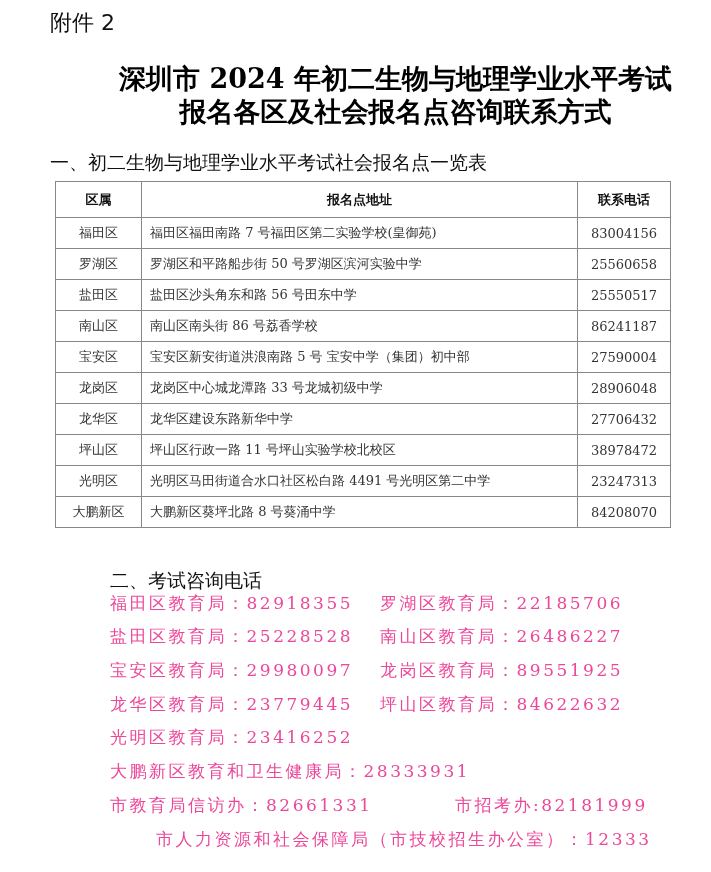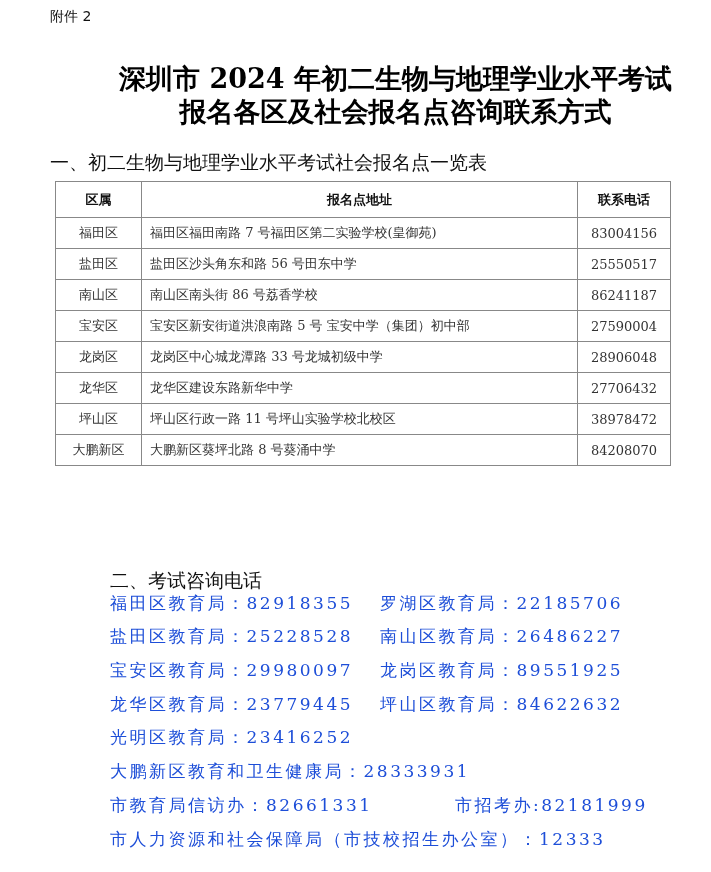--- a/index.html
+++ b/index.html
@@ -2,21 +2,21 @@
 <html><head>
   <meta charset="utf-8">
   <style>
     html, body { margin: 0; padding: 0; background: #ffffff; }
     body {
       width: 711px; height: 872px; position: relative; overflow: hidden;
       color: #111; font-family: "DejaVu Sans", sans-serif;
     }
     .attachment {
       position: absolute; left: 50px; top: 8px;
-      font-size: 14px; font-family: "DejaVu Sans", sans-serif; color: #111;
+      font-size: 22px; font-family: "DejaVu Sans", sans-serif; color: #111;
     }
     .title {
       position: absolute; left: 0; width: 711px; text-align: center;
       font-family: "DejaVu Serif", serif; font-weight: bold;
       font-size: 27px; line-height: 34px; color: #000; letter-spacing: 0px; padding-left: 40px;
     }
     .title.l1 { top: 62px; }
     .title.l2 { top: 95px; }
     .sec1 {
       position: absolute; left: 50px; top: 150px;
@@ -36,21 +36,21 @@
     }
     table.sites td.c-district { width: 85px; text-align: center; }
     table.sites td.c-addr { text-align: left; padding-left: 8px; }
     table.sites td.c-phone { width: 92px; text-align: center; }
     .sec2 {
       position: absolute; left: 110px; top: 560px;
       font-size: 19px; font-family: "DejaVu Sans", sans-serif; color: #111; margin-top: 8px;
     }
     .cline {
       position: absolute; left: 110px; height: 30px;
-      font-family: "DejaVu Serif", serif; font-size: 17px; color: #1d4ed8;
+      font-family: "DejaVu Serif", serif; font-size: 17px; color: #ec4899;
       letter-spacing: 2.5px; white-space: nowrap;
     }
     .cline .right { position: absolute; left: 270px; top: 0; }
   </style>
 </head>
 <body>
 
 <div class="attachment">附件 2</div>
 
 <div class="title l1">深圳市 2024 年初二生物与地理学业水平考试</div>
@@ -64,20 +64,25 @@
       <th>区属</th>
       <th>报名点地址</th>
       <th>联系电话</th>
     </tr>
   </thead>
   <tbody>
     <tr>
       <td class="c-district">福田区</td>
       <td class="c-addr">福田区福田南路 7 号福田区第二实验学校(皇御苑)</td>
       <td class="c-phone">83004156</td>
+    </tr>
+    <tr>
+      <td class="c-district">罗湖区</td>
+      <td class="c-addr">罗湖区和平路船步街 50 号罗湖区滨河实验中学</td>
+      <td class="c-phone">25560658</td>
     </tr>
     <tr>
       <td class="c-district">盐田区</td>
       <td class="c-addr">盐田区沙头角东和路 56 号田东中学</td>
       <td class="c-phone">25550517</td>
     </tr>
     <tr>
       <td class="c-district">南山区</td>
       <td class="c-addr">南山区南头街 86 号荔香学校</td>
       <td class="c-phone">86241187</td>
@@ -94,20 +99,25 @@
     </tr>
     <tr>
       <td class="c-district">龙华区</td>
       <td class="c-addr">龙华区建设东路新华中学</td>
       <td class="c-phone">27706432</td>
     </tr>
     <tr>
       <td class="c-district">坪山区</td>
       <td class="c-addr">坪山区行政一路 11 号坪山实验学校北校区</td>
       <td class="c-phone">38978472</td>
+    </tr>
+    <tr>
+      <td class="c-district">光明区</td>
+      <td class="c-addr">光明区马田街道合水口社区松白路 4491 号光明区第二中学</td>
+      <td class="c-phone">23247313</td>
     </tr>
     <tr>
       <td class="c-district">大鹏新区</td>
       <td class="c-addr">大鹏新区葵坪北路 8 号葵涌中学</td>
       <td class="c-phone">84208070</td>
     </tr>
   </tbody>
 </table>
 
 <div class="sec2">二、考试咨询电话</div>
@@ -131,15 +141,15 @@
 <div class="cline" style="top:726px;">
   <span>光明区教育局：23416252</span>
 </div>
 <div class="cline" style="top:760px;">
   <span>大鹏新区教育和卫生健康局：28333931</span>
 </div>
 <div class="cline" style="top:794px;">
   <span>市教育局信访办：82661331</span>
   <span class="right" style="left:345px;">市招考办:82181999</span>
 </div>
-<div class="cline" style="top:828px;">
+<div class="cline" style="top:828px;margin-left:46px;">
   <span>市人力资源和社会保障局（市技校招生办公室）：12333</span>
 </div>
 
 </body></html>

